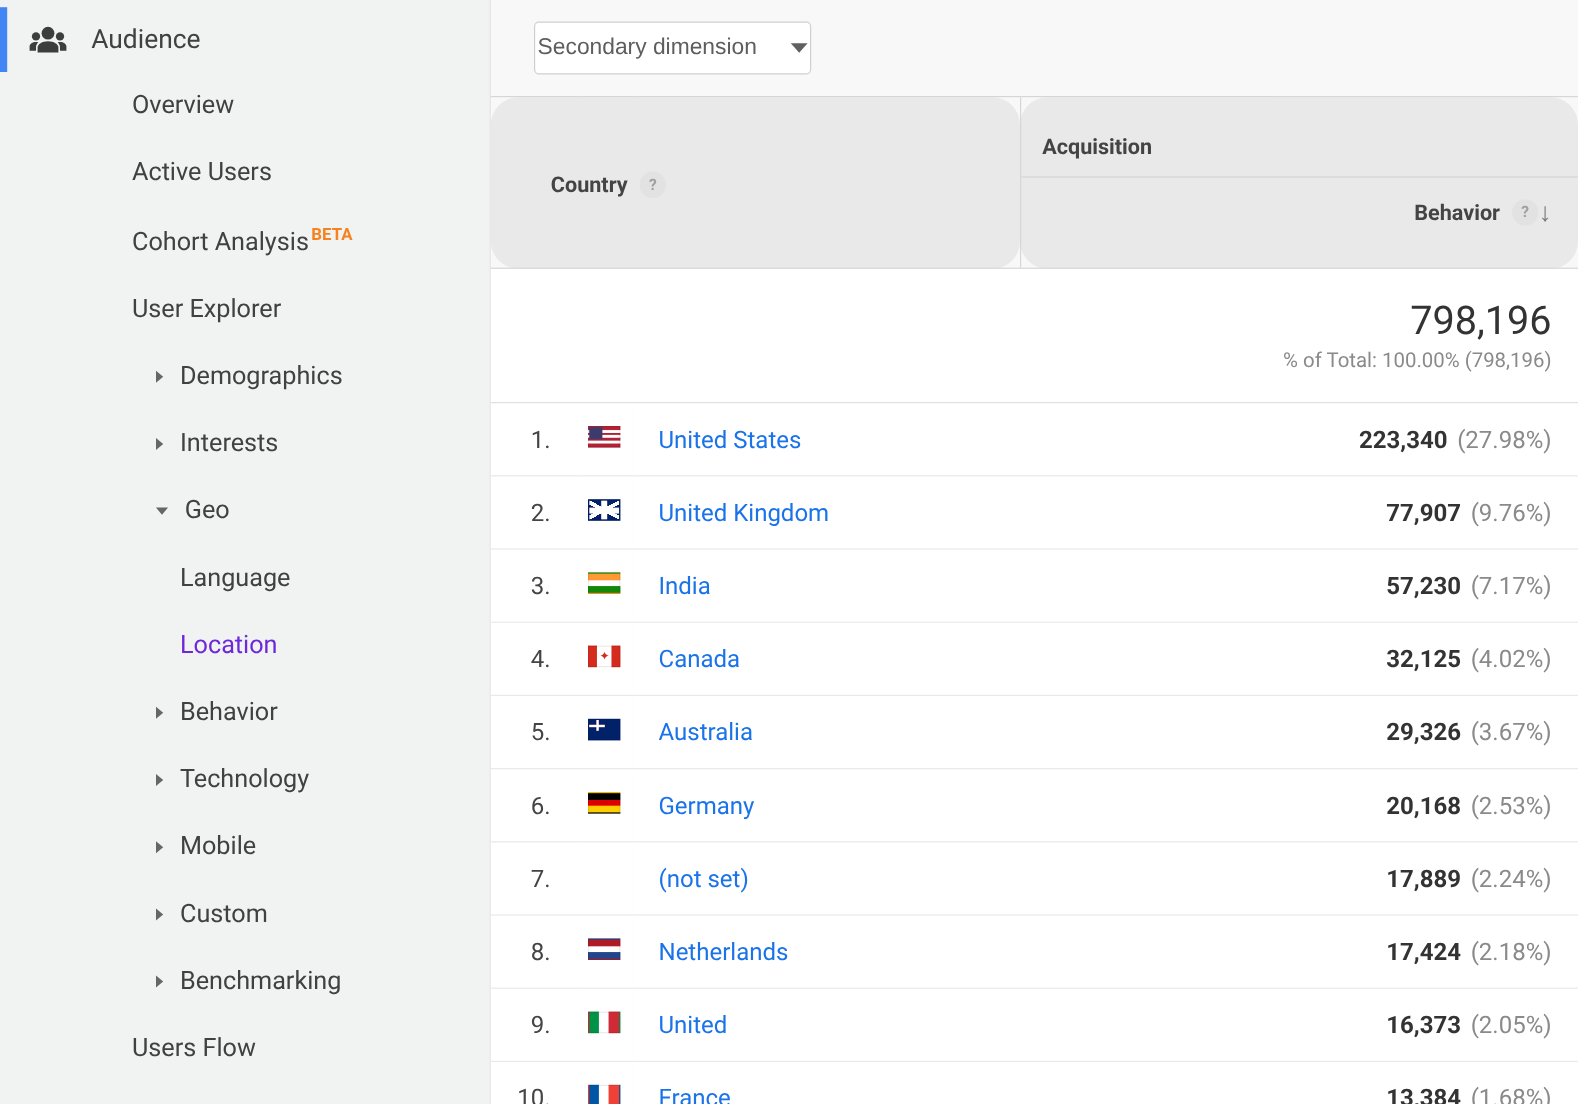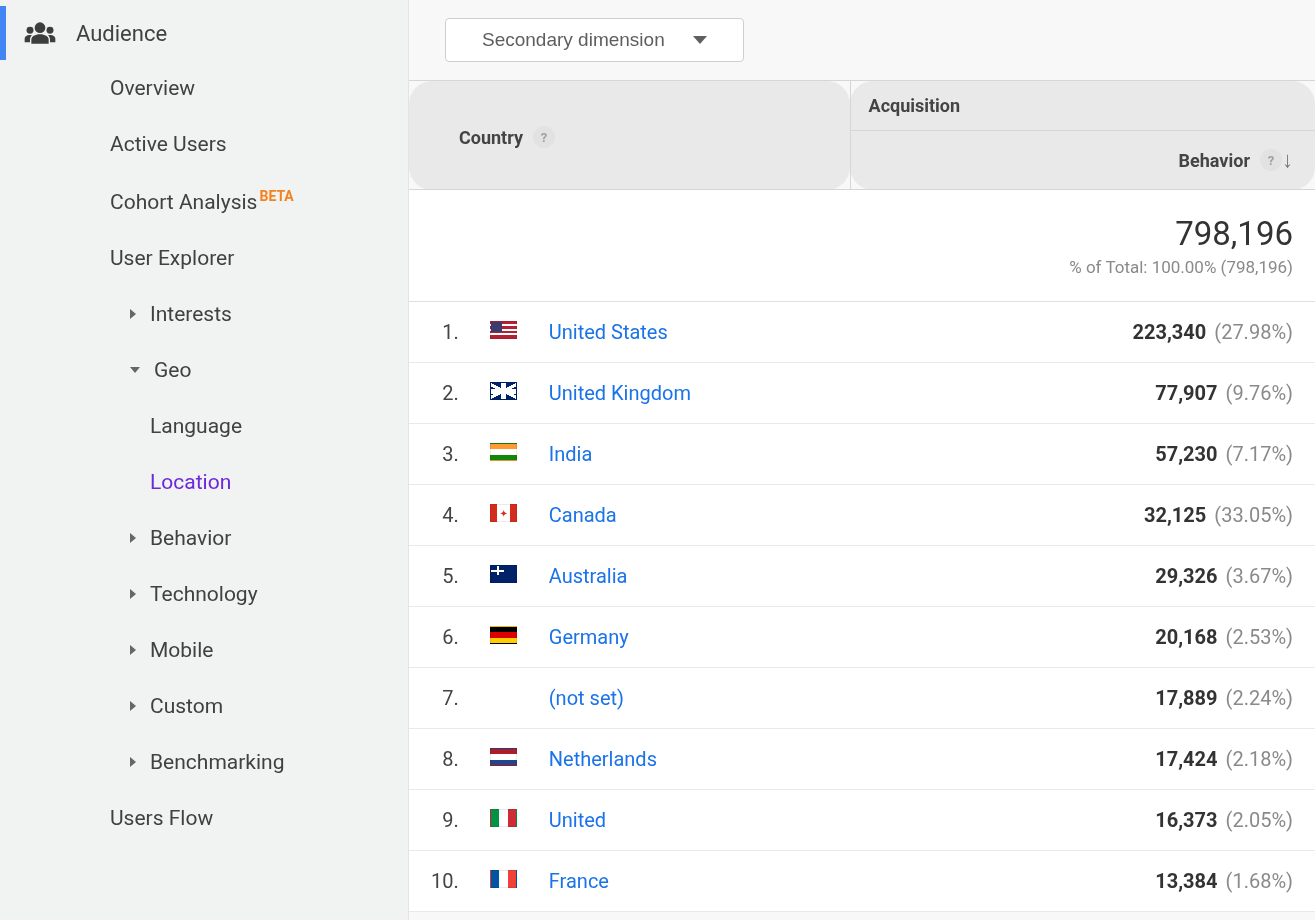--- a/index.html
+++ b/index.html
@@ -76,41 +76,41 @@
     flex: 1;
     background: #f8f8f8;
     border-left: 1px solid #e3e3e3;
   }
   .toolbar {
     padding: 18px 36px;
   }
   .secondary-dim {
     display:inline-flex; align-items:center; gap:28px;
     border:1px solid #cfcfcf; border-radius:4px;
-    background:#fff; padding:10px 36px;
+    background:#fff; padding:10px 2px;
     font-size:19px; color:#5e5e5e; cursor:pointer;
   }
   .dropdown-caret {
     width:0;height:0;
     border-left:7px solid transparent;
     border-right:7px solid transparent;
     border-top:8px solid #606060;
   }
 
   .table { width:100%; border-collapse:collapse; }
   .table thead th {
     background:#e9e9e9;
     border-top:1px solid #d6d6d6;
     border-bottom:1px solid #d6d6d6;
     font-size:18px; font-weight:700; color:#444;border-radius:23px;
   }
   .th-country {
     text-align:left; padding:4px 20px 0 50px;
     vertical-align:middle;
-    height:106px;
+    height:142px;
     display:flex; align-items:center; gap:10px;
   }
   .th-acq-wrap { padding:0; border-left:1px solid #d6d6d6; }
   .th-acq-top {
     padding:14px 18px;
     border-bottom:1px solid #d6d6d6;
     text-align:left;
   }
   .th-acq-bottom {
     display:flex; align-items:center; justify-content:space-between;
@@ -186,20 +186,24 @@
             <path d="M19.5 10.5c-.5 0-1 .1-1.4.2.9.9 1.4 2 1.4 3.3v2h4v-2.8c0-1.5-1.8-2.7-4-2.7z"></path>
           </svg>
       </span>
       <span>Audience</span>
     </div>
     <div>
         <div class="nav-item lvl1"><span>Overview</span></div>
         <div class="nav-item lvl1"><span>Active Users</span></div>
         <div class="nav-item lvl1 beta"><span>Cohort Analysis</span><span class="beta-badge">BETA</span></div>
         <div class="nav-item lvl1"><span>User Explorer</span></div>
+        <div class="nav-item lvl2">
+          <span class="caret right"></span>
+          <span>Demographics</span>
+        </div>
         <div class="nav-item lvl2">
           <span class="caret right"></span>
           <span>Interests</span>
         </div>
         <div class="nav-item lvl2">
           <span class="caret down"></span>
           <span>Geo</span>
         </div>
         <div class="nav-item lvl3"><span>Language</span></div>
         <div class="nav-item lvl3 selected"><span>Location</span></div>
@@ -281,21 +285,21 @@
           <tr class="data-row">
             <td class="row-idx">3.</td>
             <td class="flag-cell"><span class="flag flag-in"></span></td>
             <td><span class="country-name">India</span></td>
             <td class="sessions-cell"><span class="sessions-val">57,230</span><span class="sessions-pct">(7.17%)</span></td>
           </tr>
           <tr class="data-row">
             <td class="row-idx">4.</td>
             <td class="flag-cell"><span class="flag flag-ca"></span></td>
             <td><span class="country-name">Canada</span></td>
-            <td class="sessions-cell"><span class="sessions-val">32,125</span><span class="sessions-pct">(33.05%)</span></td>
+            <td class="sessions-cell"><span class="sessions-val">32,125</span><span class="sessions-pct">(4.02%)</span></td>
           </tr>
           <tr class="data-row">
             <td class="row-idx">5.</td>
             <td class="flag-cell"><span class="flag flag-au"></span></td>
             <td><span class="country-name">Australia</span></td>
             <td class="sessions-cell"><span class="sessions-val">29,326</span><span class="sessions-pct">(3.67%)</span></td>
           </tr>
           <tr class="data-row">
             <td class="row-idx">6.</td>
             <td class="flag-cell"><span class="flag flag-de"></span></td>

